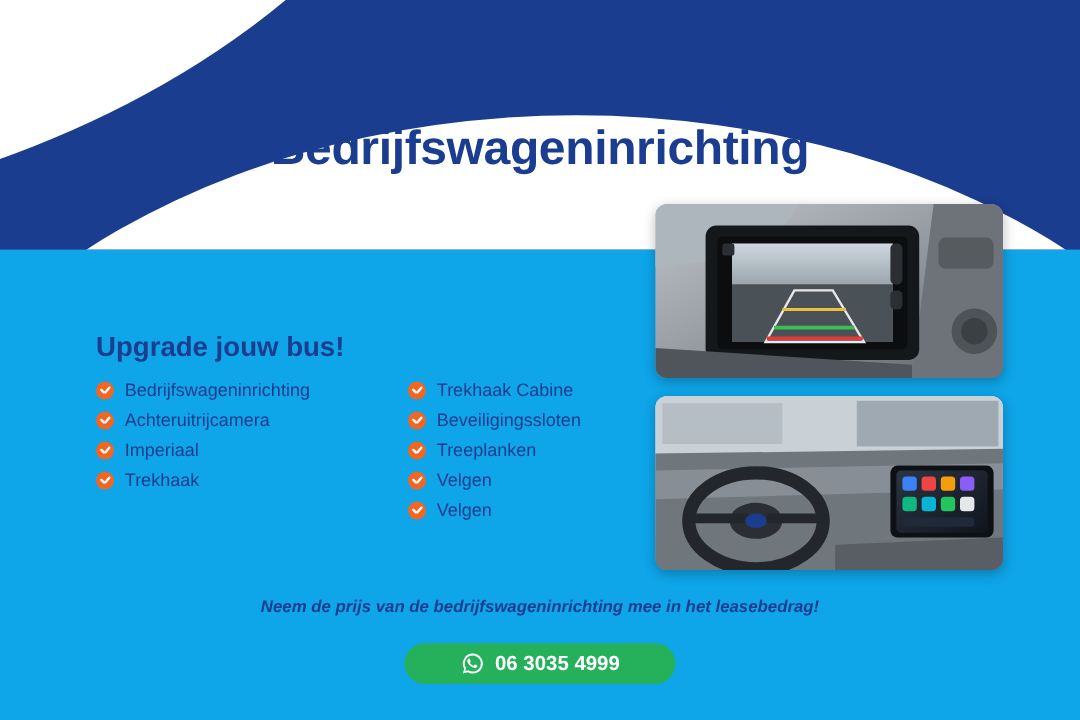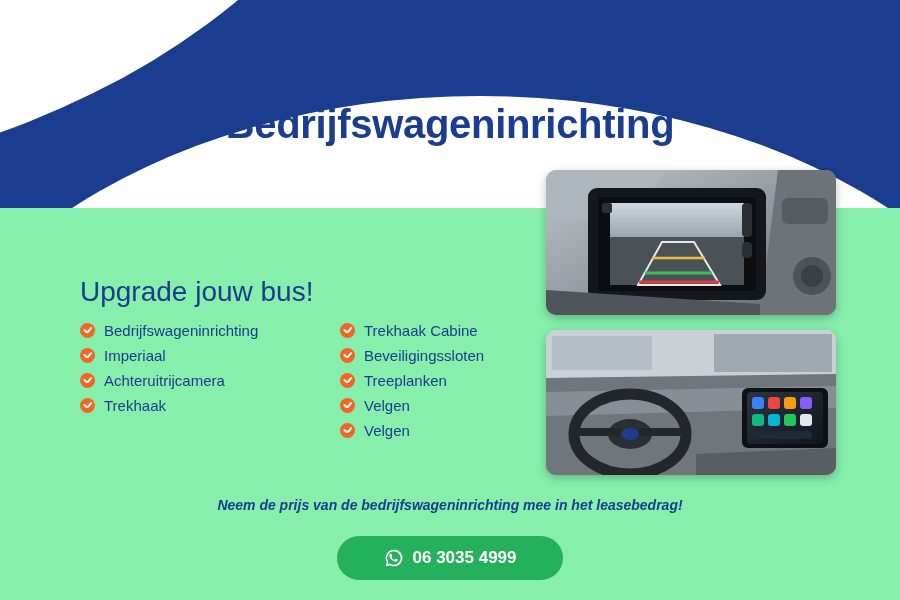--- a/index.html
+++ b/index.html
@@ -11,21 +11,21 @@
     height: 600px;
     background: #ffffff;
     font-family: "Liberation Sans", sans-serif;
     overflow: hidden;
   }
 
   .poster {
     position: relative;
     width: 900px;
     height: 600px;
-    background: #86efac;
+    background: #0ea5e9;
     overflow: hidden;
   }
 
   
   .header-band {
     position: absolute;
     left: 0;
     top: 0;
     width: 900px;
     height: 208px;
@@ -93,22 +93,22 @@
   
   .upgrade-block {
     position: absolute;
     left: 80px;
     top: 276px;
     width: 460px;
     z-index: 6;
   }
   .upgrade-title {
     color: #1b3d8f;
-    font-size: 28px;
-    font-weight: normal;
+    font-size: 23px;
+    font-weight: bold;
     margin: 0 0 14px 0;
   }
   .feature-columns {
     display: flex;
     gap: 28px;
   }
   .feature-col {
     display: flex;
     flex-direction: column;
     gap: 8px;
@@ -187,21 +187,21 @@
     font-weight: bold;
     z-index: 6;
   }
 
   
   .phone-button {
     position: absolute;
     left: 337px;
     top: 536px;
     width: 226px;
-    height: 44px;
+    height: 34px;
     border-radius: 22px;
     background: #25b15c;
     color: #ffffff;
     display: flex;
     align-items: center;
     justify-content: center;
     gap: 9px;
     font-size: 17px;
     font-weight: bold;
     z-index: 8;
@@ -242,25 +242,25 @@
   <div class="upgrade-block">
     <div class="upgrade-title">Upgrade jouw bus!</div>
     <div class="feature-columns">
       <div class="feature-col col-left">
         <div class="feature-item">
           <span class="bullet"></span>
           <span>Bedrijfswageninrichting</span>
         </div>
         <div class="feature-item">
           <span class="bullet"></span>
+          <span>Achteruitrijcamera</span>
+        </div>
+        <div class="feature-item">
+          <span class="bullet"></span>
           <span>Imperiaal</span>
-        </div>
-        <div class="feature-item">
-          <span class="bullet"></span>
-          <span>Achteruitrijcamera</span>
         </div>
         <div class="feature-item">
           <span class="bullet"></span>
           <span>Trekhaak</span>
         </div>
       </div>
       <div class="feature-col col-right">
         <div class="feature-item">
           <span class="bullet"></span>
           <span>Trekhaak Cabine</span>

